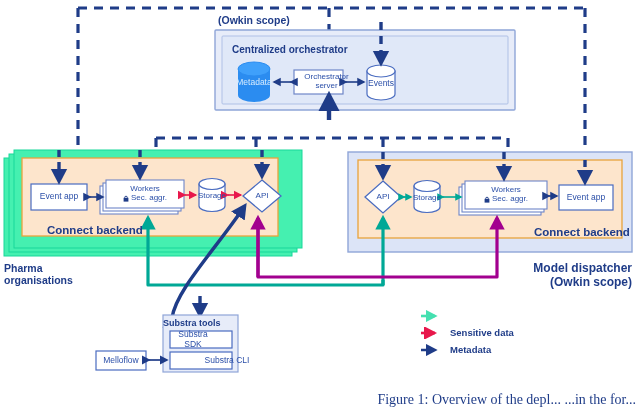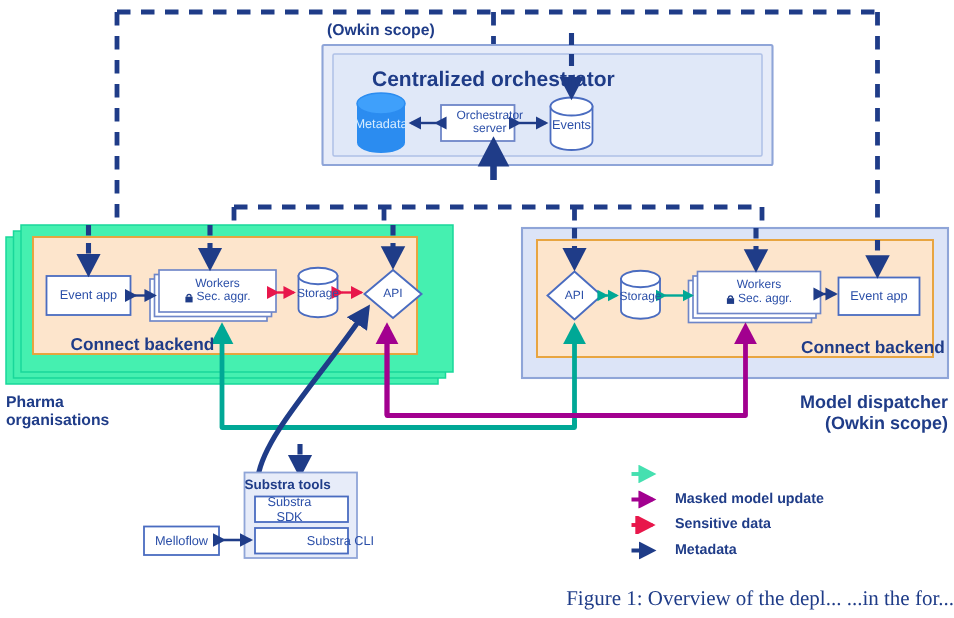--- a/index.html
+++ b/index.html
@@ -165,21 +165,21 @@
   <rect x="163" y="315" width="75" height="57" fill="#E7ECF9" stroke="#8FA5D8" stroke-width="1.2"></rect>
   <rect x="170" y="331" width="62" height="17" fill="#ffffff" stroke="#4A6CC0" stroke-width="1.2"></rect>
   <rect x="170" y="352" width="62" height="17" fill="#ffffff" stroke="#4A6CC0" stroke-width="1.2"></rect>
 
   <rect x="96" y="351" width="50" height="19" fill="#ffffff" stroke="#4A6CC0" stroke-width="1.2"></rect>
   <path d="M149,360 L167,360" stroke="#1F3C88" stroke-width="1.7" fill="none" marker-end="url(#mNavy)" marker-start="url(#mNavy)"></path>
 </svg>
 
 <div class="lbl" style="left:218px;top:14px;font-size:10.5px;">(Owkin scope)</div>
 
-<div class="lbl" style="left:248px;top:44px;font-size:14px;">Centralized orchestrator</div>
+<div class="lbl" style="left:232px;top:44px;font-size:10px;">Centralized orchestrator</div>
 
 <div class="node-txt" style="left:229px;top:74px;width:50px;height:18px;font-size:8.5px;color:#D6ECFF;">Metadata</div>
 
 <div class="node-txt" style="left:294px;top:71px;width:65px;height:22px;font-size:8px;">
   <span>Orchestrator</span>
   <span>server</span>
 </div>
 
 <div class="node-txt" style="left:362px;top:76px;width:38px;height:16px;font-size:8.5px;text-align:right;">Events</div>
 
@@ -237,26 +237,20 @@
 <div class="node-txt" style="left:96px;top:354px;width:50px;height:13px;font-size:8.5px;">Melloflow</div>
 
 <div class="legend">
   <div class="legend-row">
     <svg class="legend-arrow" viewBox="0 0 22 12">
       <path d="M1,6 L15,6" stroke="#45E0B0" stroke-width="2.6" fill="none" marker-end="url(#mTealL)"></path>
     </svg>
   </div>
   <div class="legend-row">
     <svg class="legend-arrow" viewBox="0 0 22 12">
-      <path d="M1,6 L15,6" stroke="#A2008F" stroke-width="2.6" fill="none" marker-end="url(#mPurple)"></path>
-    </svg>
-    <span class="legend-txt">Masked model update</span>
-  </div>
-  <div class="legend-row">
-    <svg class="legend-arrow" viewBox="0 0 22 12">
       <path d="M1,6 L15,6" stroke="#E8174B" stroke-width="2.6" fill="none" marker-end="url(#mRed)"></path>
     </svg>
     <span class="legend-txt">Sensitive data</span>
   </div>
   <div class="legend-row">
     <svg class="legend-arrow" viewBox="0 0 22 12">
       <path d="M1,6 L14,6" stroke="#1F3C88" stroke-width="2.6" fill="none" stroke-dasharray="5,3.4" marker-end="url(#mNavyBig)"></path>
     </svg>
     <span class="legend-txt">Metadata</span>
   </div>

